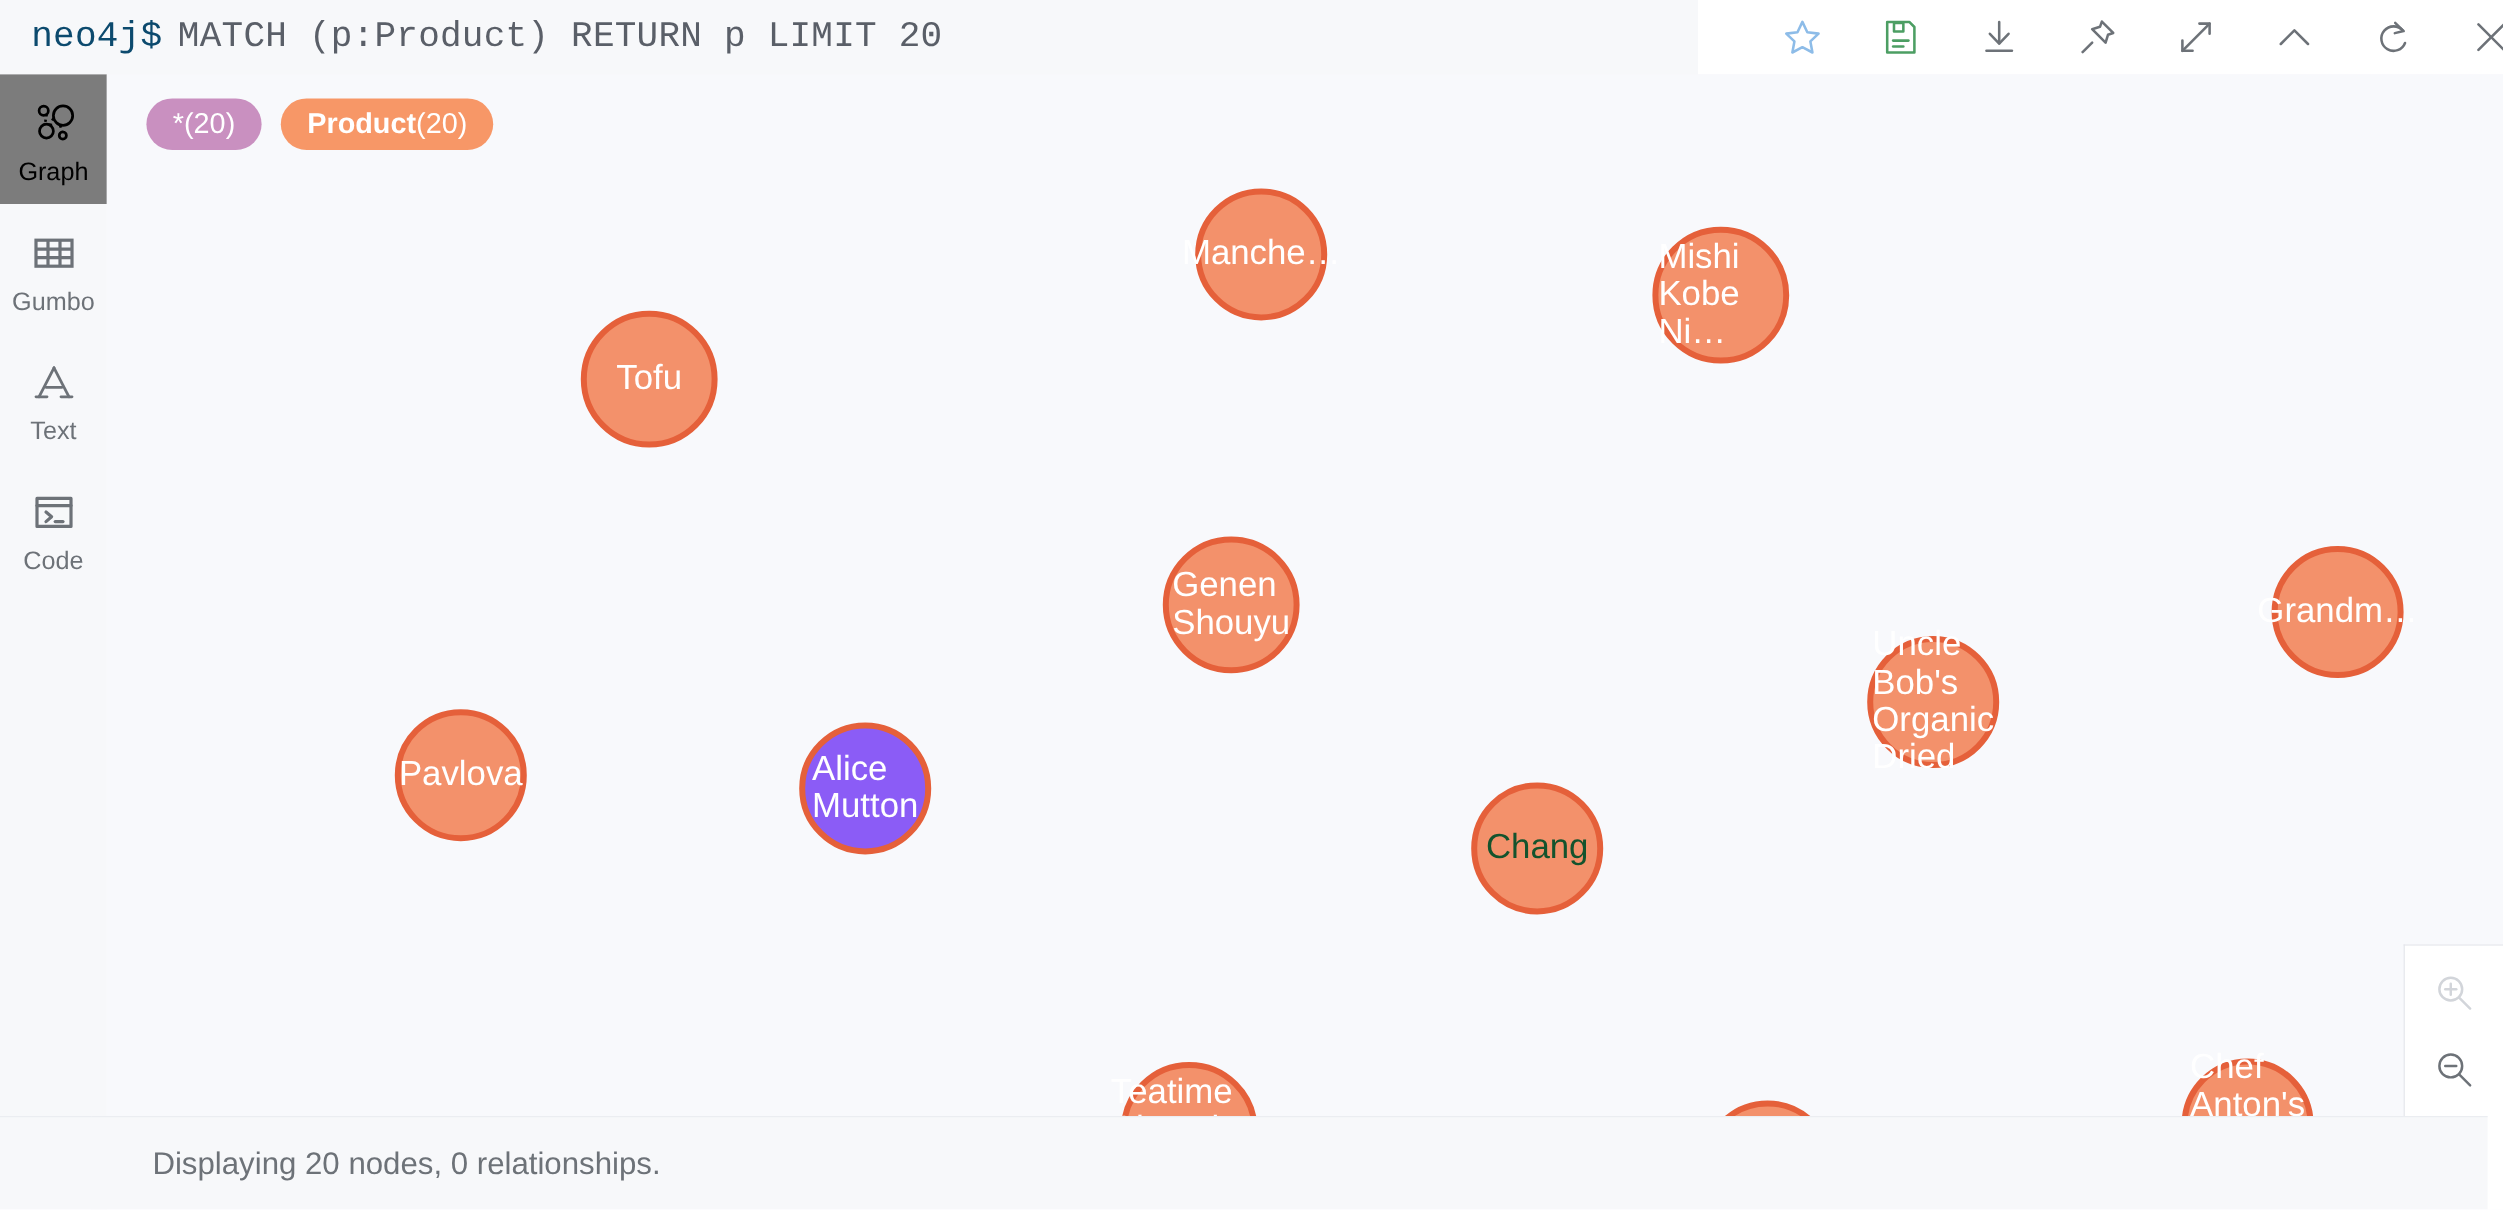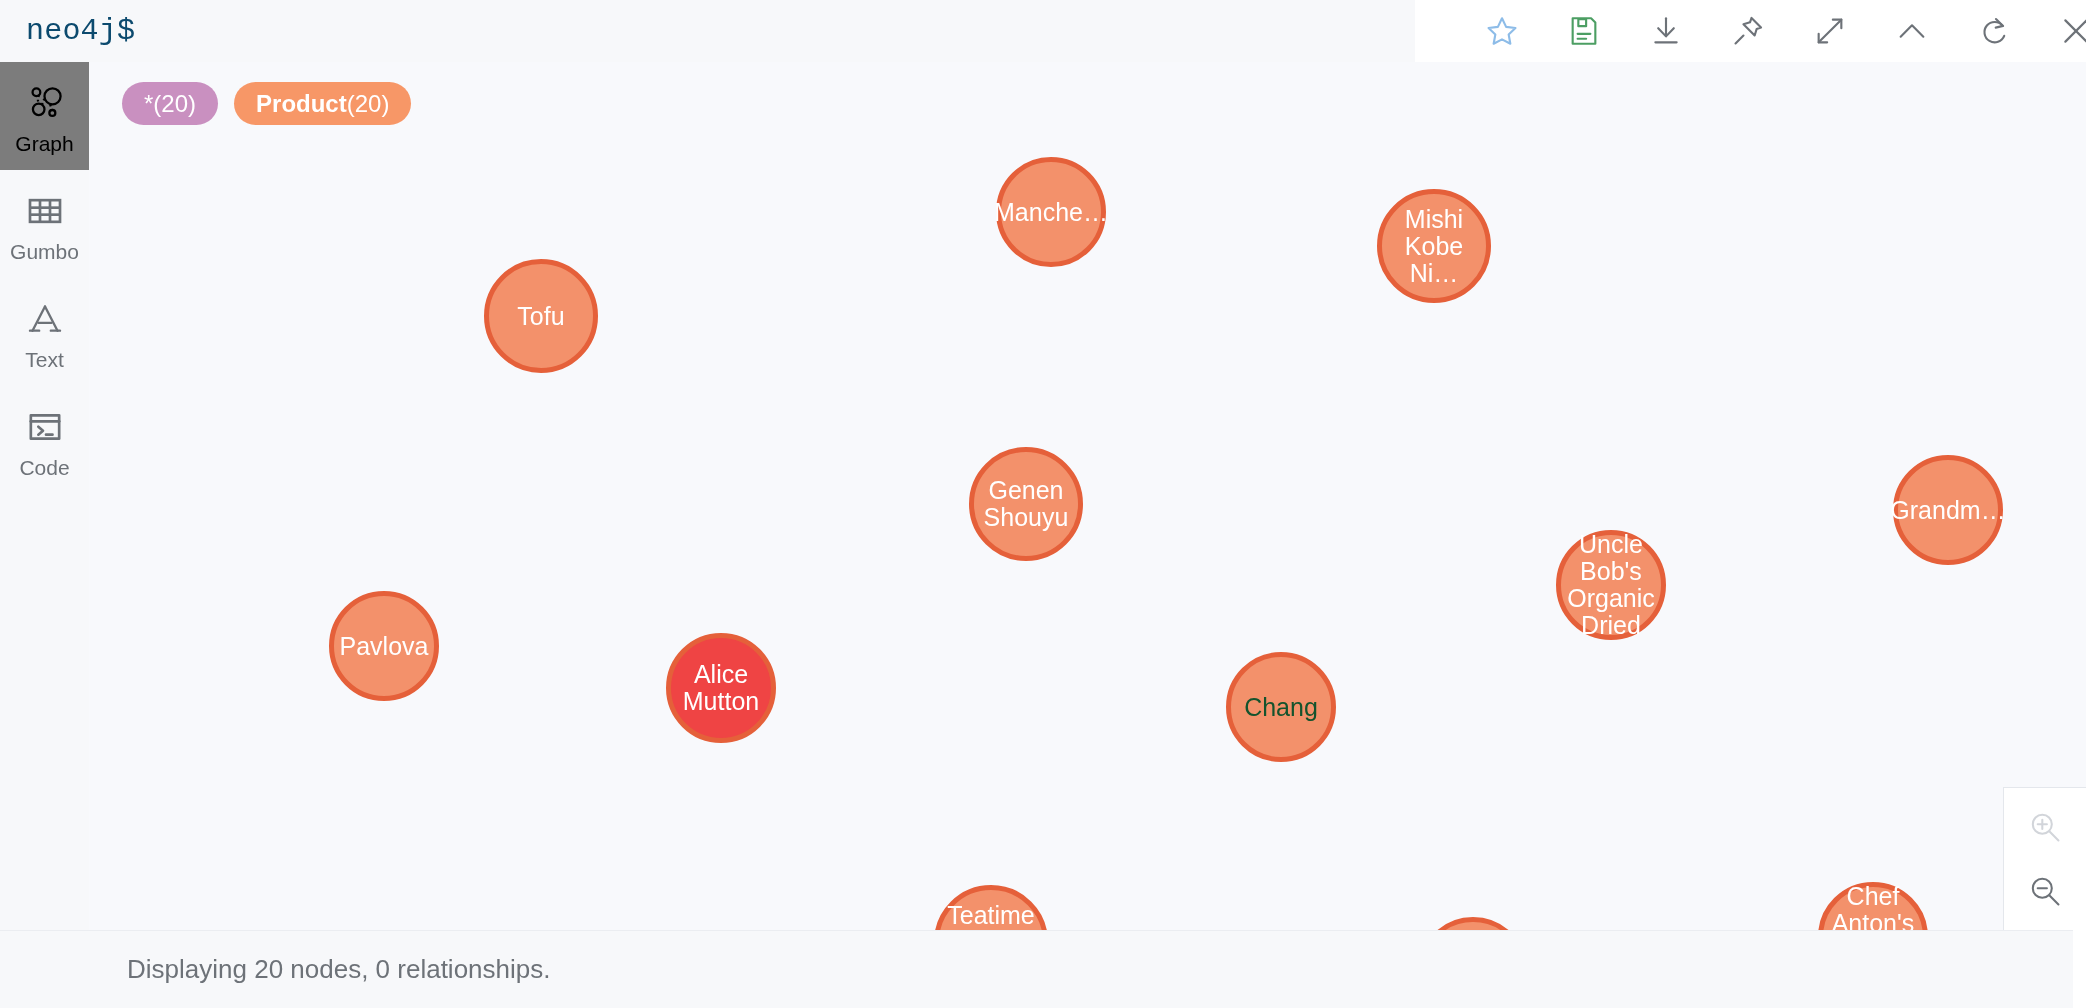--- a/index.html
+++ b/index.html
@@ -146,23 +146,23 @@
     background: #f3916b;
     border: 5px solid #e5603a;
     box-sizing: border-box;
     display: flex;
     align-items: center;
     justify-content: center;
     cursor: pointer;
   }
   .node-caption {
     color: #ffffff;
-    font-size: 25px;
+    font-size: 29px;
     line-height: 1.08;
-    text-align: center;
+    text-align: left;
     white-space: pre-line;
     pointer-events: none;
     user-select: none;
   }
 
   
   .zoom-ctl {
     position: absolute;
     right: 0;
     bottom: 0;
@@ -214,20 +214,21 @@
     border-top: 1px solid #ebedf1;
     box-sizing: border-box;
   }
 </style>
 </head>
 <body>
 
 <div class="editor-bar">
   <div class="editor-query">
     <span class="prompt">neo4j$</span>
+    <span class="query-text">MATCH (p:Product) RETURN p LIMIT 20</span>
   </div>
   <div class="editor-actions">
 
     <div class="act-btn">
       <svg width="34" height="34" viewBox="0 0 24 24" fill="none" stroke="#8dbce8" stroke-width="1.5" stroke-linecap="round" stroke-linejoin="round">
         <polygon points="12,3 14.9,9.1 21.5,9.9 16.7,14.5 17.9,21 12,17.9 6.1,21 7.3,14.5 2.5,9.9 9.1,9.1"></polygon>
       </svg>
     </div>
 
     <div class="act-btn">
@@ -374,21 +375,21 @@
       </div>
       <div class="node" style="left: 1467px; top: 468px; width: 110px; height: 110px; background: rgb(243, 145, 107); border-color: rgb(229, 96, 58);">
         <span class="node-caption" style="color: rgb(255, 255, 255);">Uncle
 Bob's
 Organic
 Dried</span>
       </div>
       <div class="node" style="left: 240px; top: 529px; width: 110px; height: 110px; background: rgb(243, 145, 107); border-color: rgb(229, 96, 58);">
         <span class="node-caption" style="color: rgb(255, 255, 255);">Pavlova</span>
       </div>
-      <div class="node" style="left: 577px; top: 571px; width: 110px; height: 110px; background: #ef4444; border-color: rgb(229, 96, 58);">
+      <div class="node" style="left: 577px; top: 540px; width: 110px; height: 110px; background: #8b5cf6; border-color: rgb(229, 96, 58);">
         <span class="node-caption" style="color: rgb(255, 255, 255);">Alice
 Mutton</span>
       </div>
       <div class="node" style="left: 1137px; top: 590px; width: 110px; height: 110px; background: rgb(243, 145, 107); border-color: rgb(229, 96, 58);">
         <span class="node-caption" style="color: #14532d;">Chang</span>
       </div>
       <div class="node" style="left: 845px; top: 823px; width: 114px; height: 114px; background: rgb(243, 145, 107); border-color: rgb(229, 96, 58);">
         <span class="node-caption" style="color: rgb(255, 255, 255);">Teatime
 Chocolate
 Biscuits</span>

